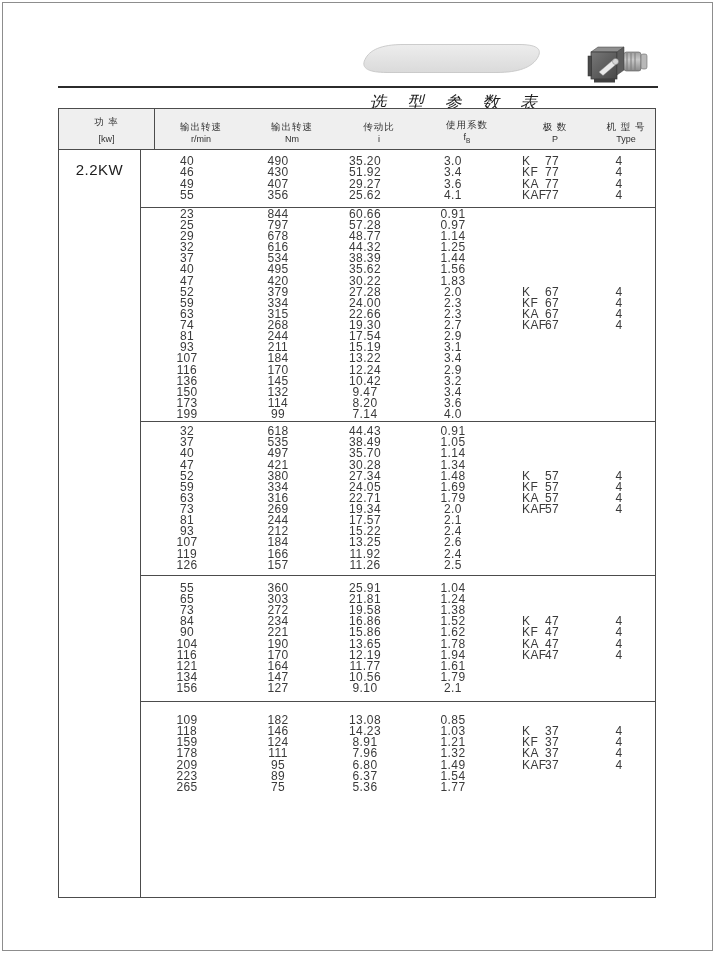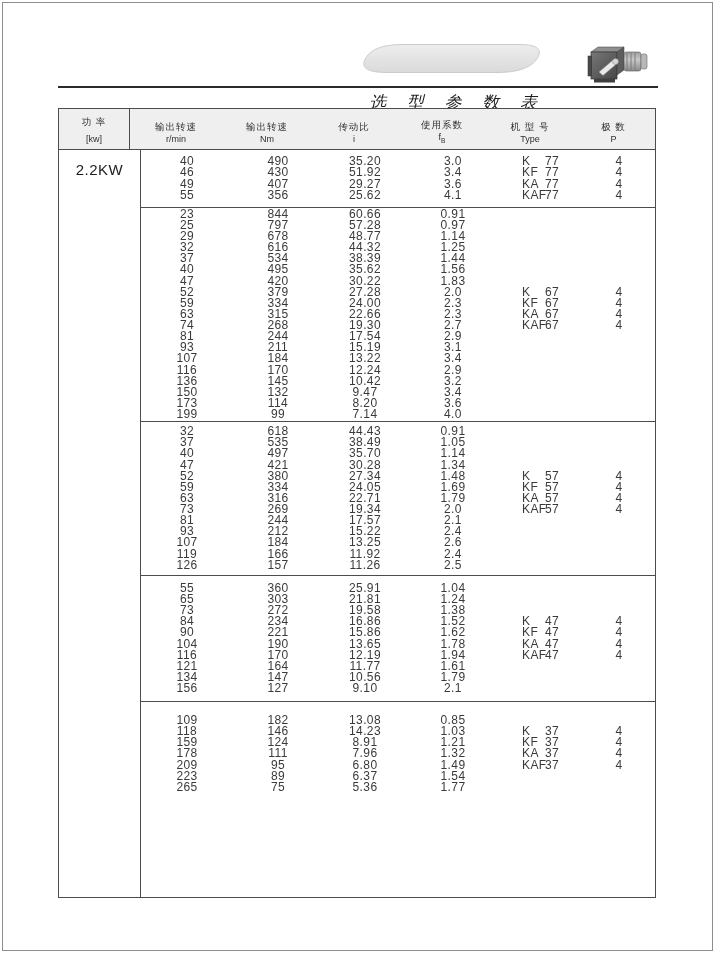--- a/index.html
+++ b/index.html
@@ -28,21 +28,21 @@
   
   .sel-table{
     position:absolute;left:58px;top:108px;width:598px;height:790px;
     box-sizing:border-box;border:1px solid #4c4c4c;background:#fff;
   }
   .thead{
     height:40px;box-sizing:content-box;border-bottom:1px solid #4c4c4c;
     background:#efefef;display:flex;
   }
   .power-head{
-    width:71px;border-right:1px solid #4c4c4c;box-sizing:border-box;
+    width:96px;border-right:1px solid #4c4c4c;box-sizing:border-box;
     display:flex;flex-direction:column;justify-content:space-between;
     padding:7px 0 5px;text-align:center;
   }
   .data-head{
     flex:1;display:grid;grid-template-columns:92px 90px 84px 92px 84px 1fr;
   }
   .head-cell{
     display:flex;flex-direction:column;justify-content:flex-end;
     padding:7px 0 5px;text-align:center;
   }
@@ -141,26 +141,26 @@
       </div>
       <div class="head-cell">
         <span class="zh">传动比</span>
         <span class="unit">i</span>
       </div>
       <div class="head-cell">
         <span class="zh">使用系数</span>
         <span class="unit"><span>f</span><sub>B</sub></span>
       </div>
       <div class="head-cell">
+        <span class="zh">极 数</span>
+        <span class="unit">P</span>
+      </div>
+      <div class="head-cell">
         <span class="zh">机 型 号</span>
         <span class="unit">Type</span>
-      </div>
-      <div class="head-cell">
-        <span class="zh">极 数</span>
-        <span class="unit">P</span>
       </div>
     </div>
   </div>
   <div class="tbody">
     <div class="power-col">
       <div class="power-label">2.2KW</div>
     </div>
     <div class="data-col" id="sections">
         <div class="section s1">
           <div class="row">

